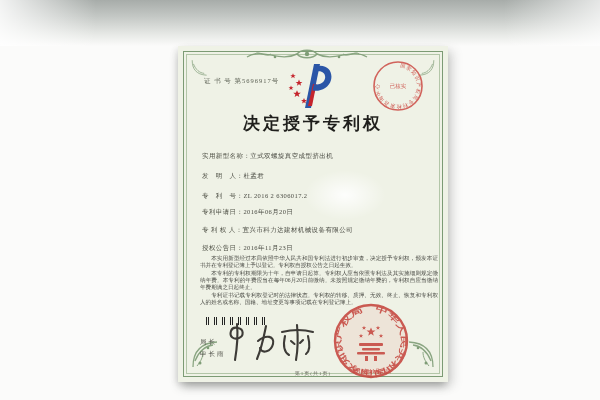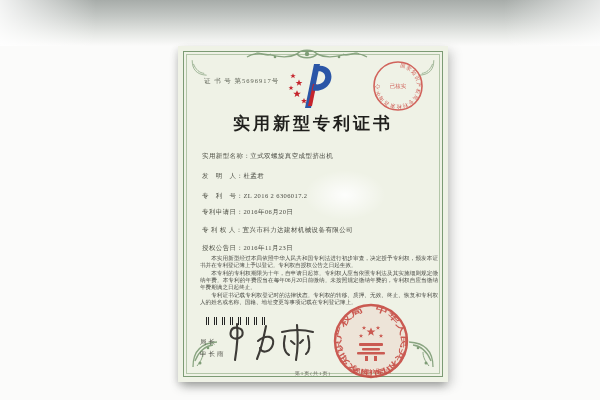--- a/index.html
+++ b/index.html
@@ -145,21 +145,21 @@
 
     <svg class="stamp-small" viewBox="0 0 56 56">
       <circle cx="28" cy="28" r="24" fill="none" stroke="#cb4a43" stroke-width="1.6" opacity=".85"></circle>
       <path id="vring" d="M28 9 a19 19 0 1 1 -0.01 0" fill="none"></path>
       <text font-size="5" fill="#cb4a43" letter-spacing="1" opacity=".9">
         <textPath href="#vring" startOffset="2">国家知识产权局专利检索咨询中心</textPath>
       </text>
       <text x="28" y="30" text-anchor="middle" font-size="5.5" fill="#cb4a43" opacity=".9">已核实</text>
     </svg>
 
-    <div class="title">实用新型专利证书</div>
+    <div class="title">决定授予专利权</div>
 
     <div class="fields">
       <div class="field-row r0"><span class="lab">实用新型名称：</span><span>立式双螺旋真空成型挤出机</span></div>
       <div class="field-row r1"><span class="lab">发　明　人：</span><span>杜孟君</span></div>
       <div class="field-row r2"><span class="lab">专　利　号：</span><span>ZL 2016 2 6306017.2</span></div>
       <div class="field-row r3"><span class="lab">专利申请日：</span><span>2016年06月20日</span></div>
       <div class="field-row r4"><span class="lab">专 利 权 人：</span><span>宜兴市科力达建材机械设备有限公司</span></div>
       <div class="field-row r5"><span class="lab">授权公告日：</span><span>2016年11月23日</span></div>
     </div>
 

